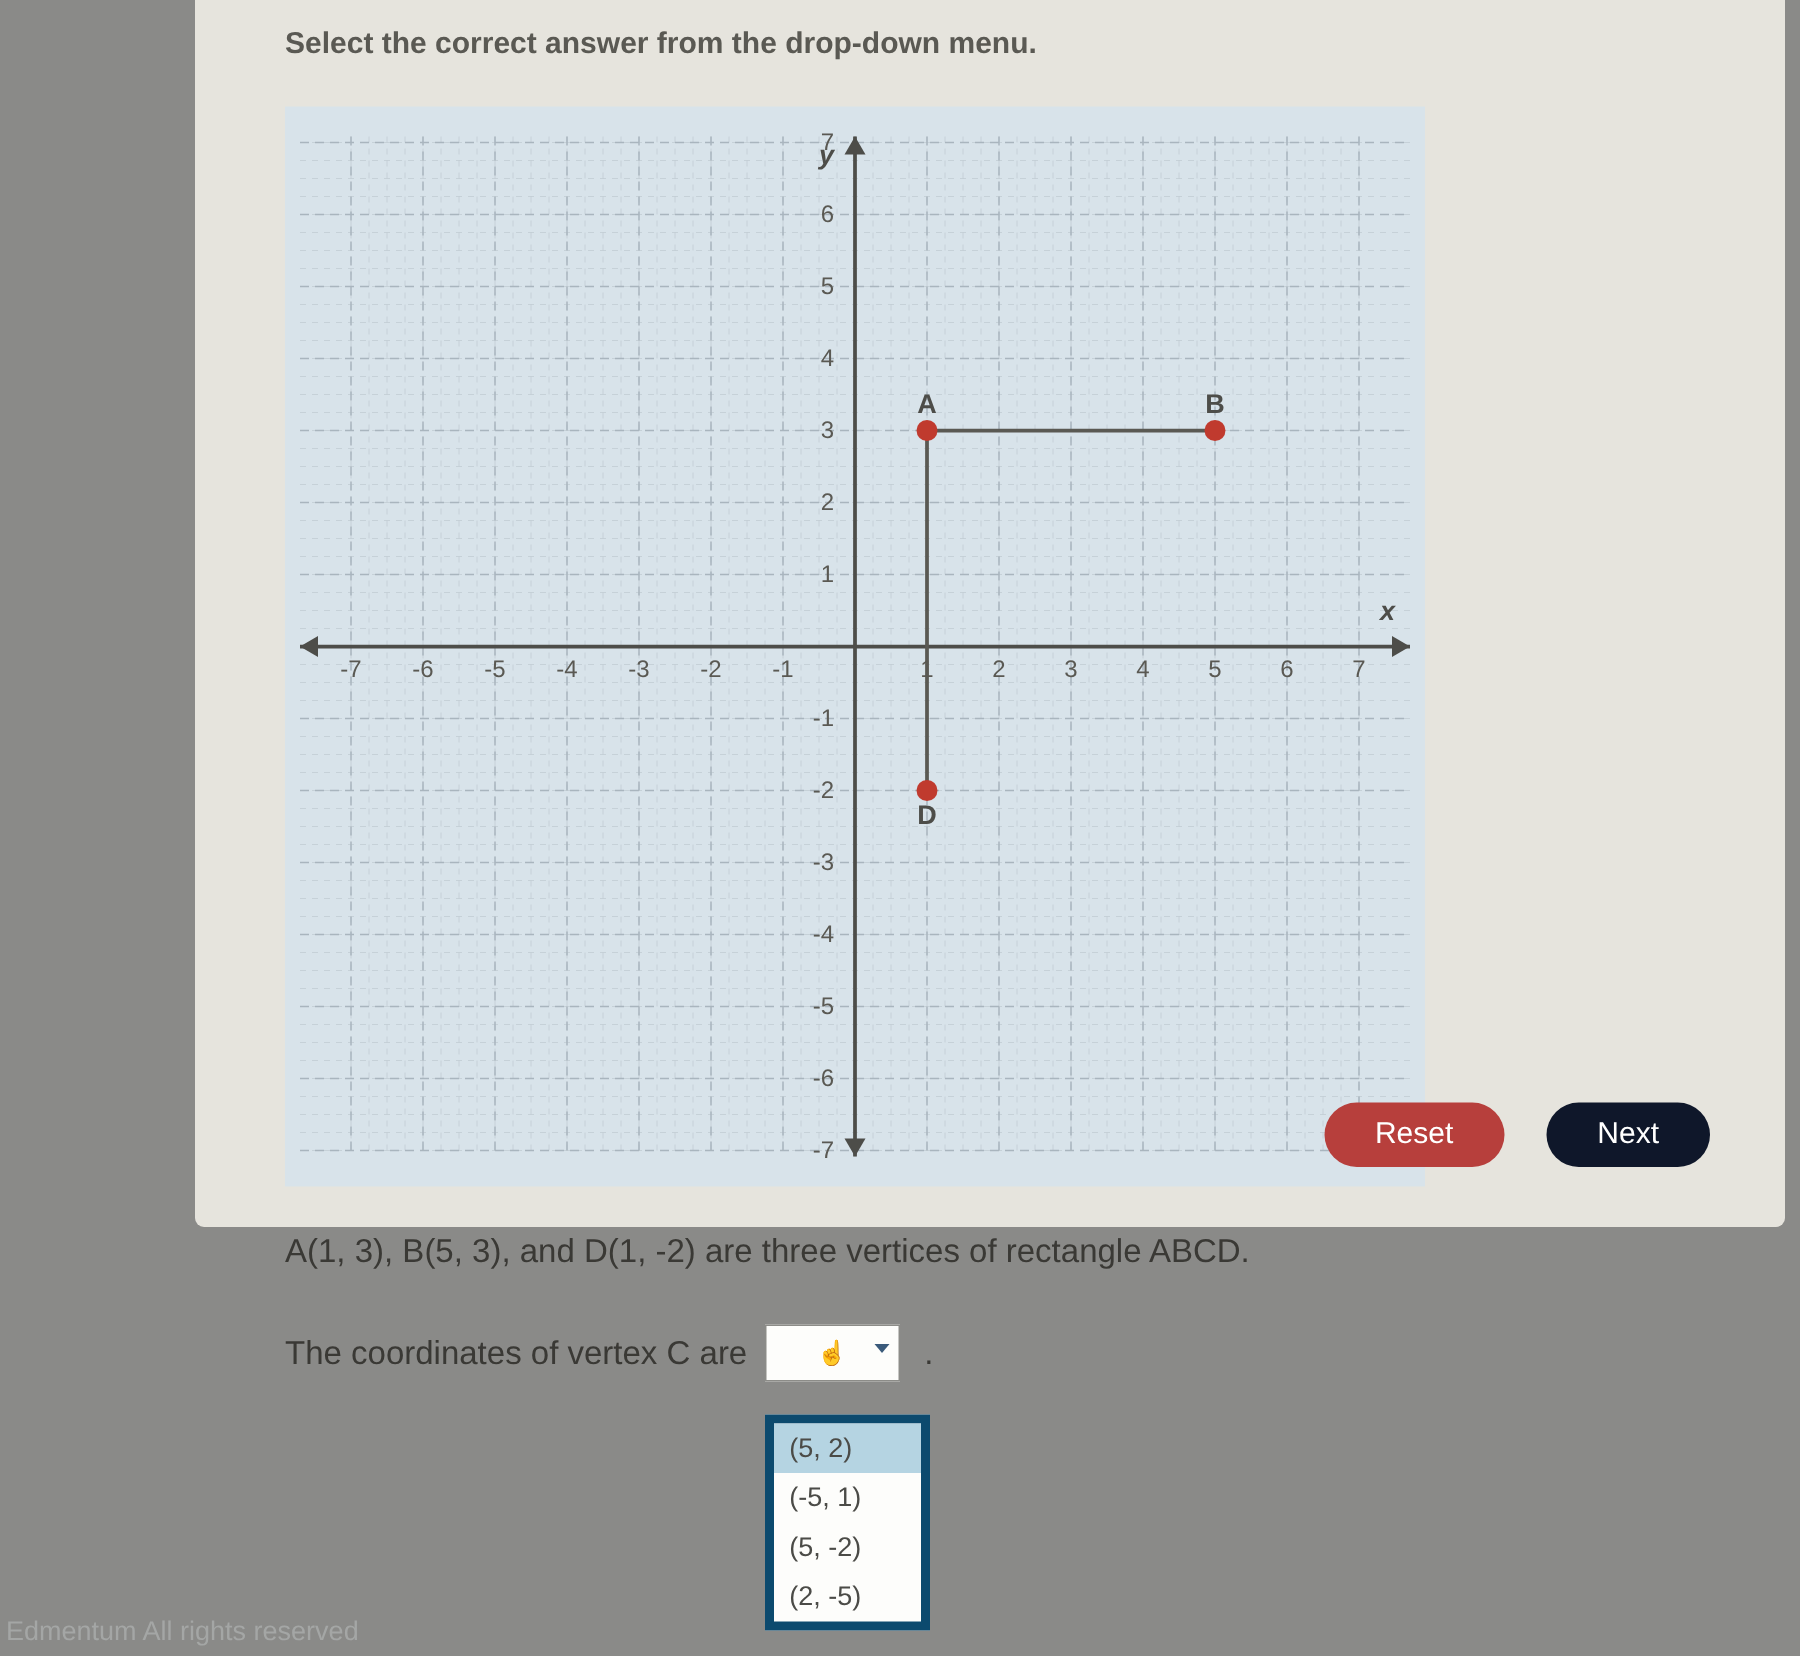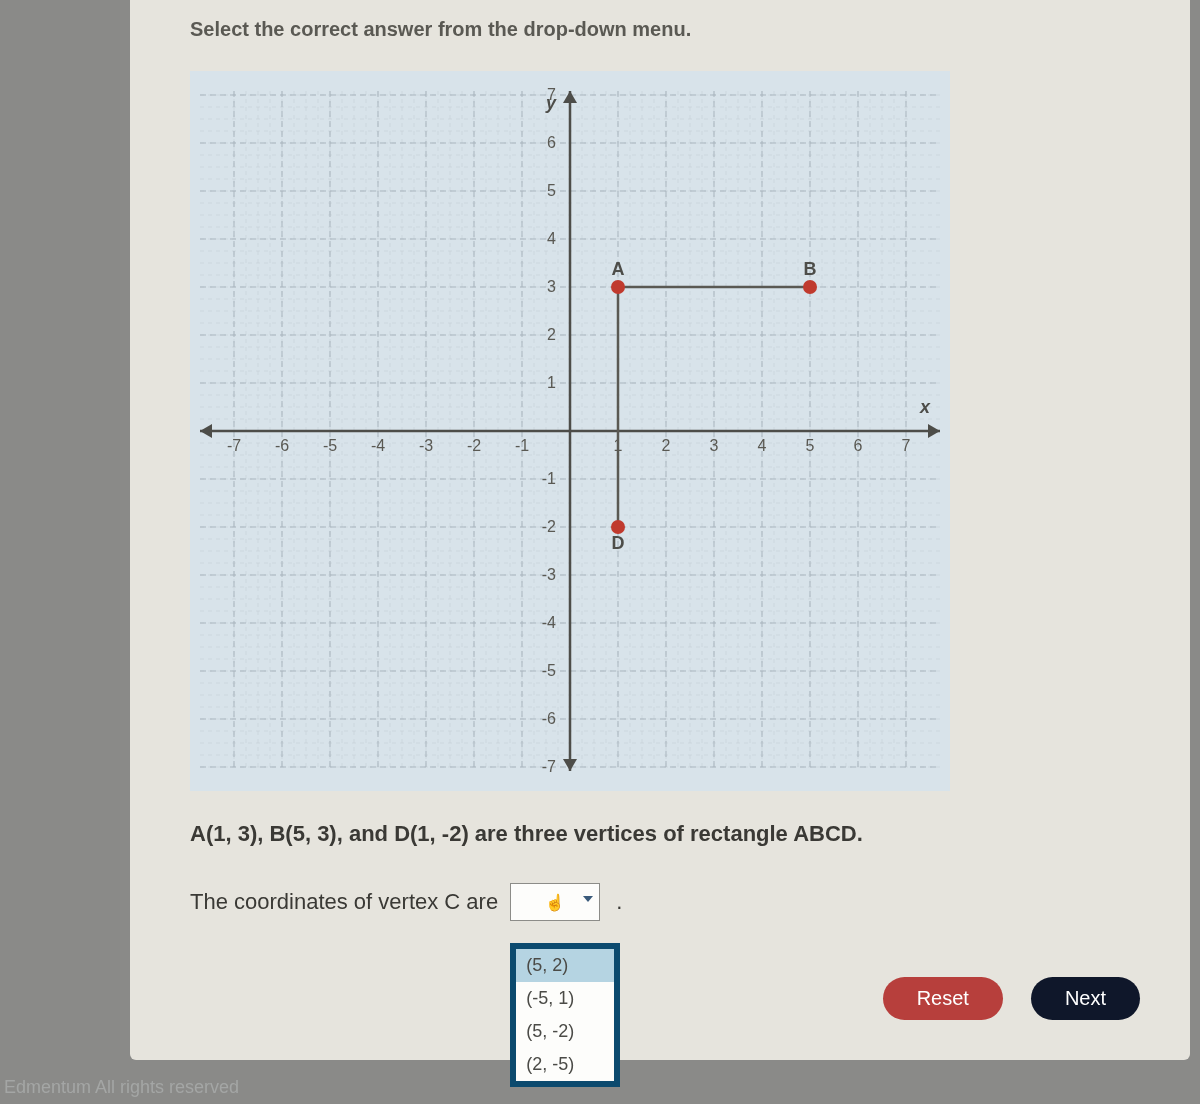--- a/index.html
+++ b/index.html
@@ -9,21 +9,21 @@
       width: 1200px;
       height: 1104px;
       position: relative;
       overflow: hidden;
     }
     .panel {
       position: absolute;
       left: 130px;
       top: 0;
       width: 1060px;
-      height: 1060px;
+      height: 818px;
       background: #e6e4dd;
       border-radius: 0 0 6px 6px;
       padding: 18px 40px 30px 60px;
     }
     .instruction {
       font-size: 20px;
       font-weight: bold;
       color: #5a5953;
       margin-bottom: 30px;
     }
@@ -36,21 +36,20 @@
     }
     .graph-svg {
       width: 100%;
       height: 100%;
       display: block;
     }
     .info-text {
       font-size: 22px;
       color: #3a3935;
       margin-bottom: 36px;
-      font-weight: bold;
     }
     .answer-row {
       font-size: 22px;
       color: #3a3935;
       display: flex;
       align-items: center;
       gap: 12px;
     }
     .dropdown-wrap {
       position: relative;

